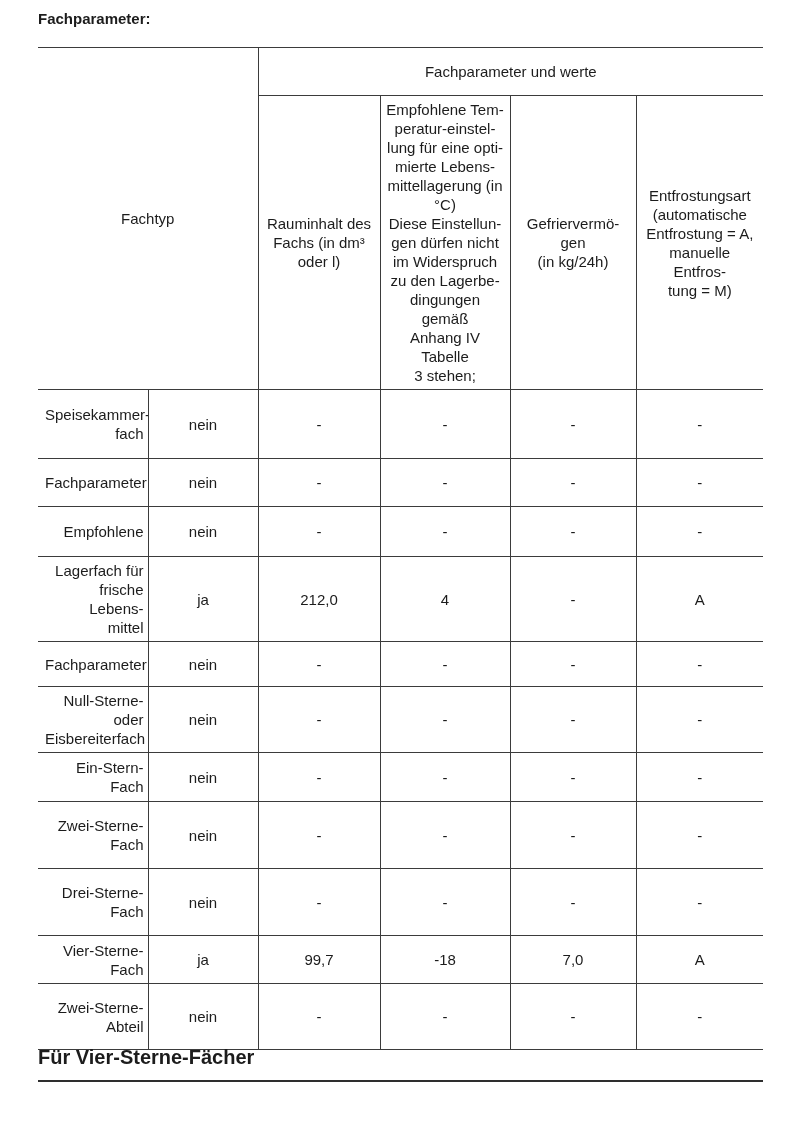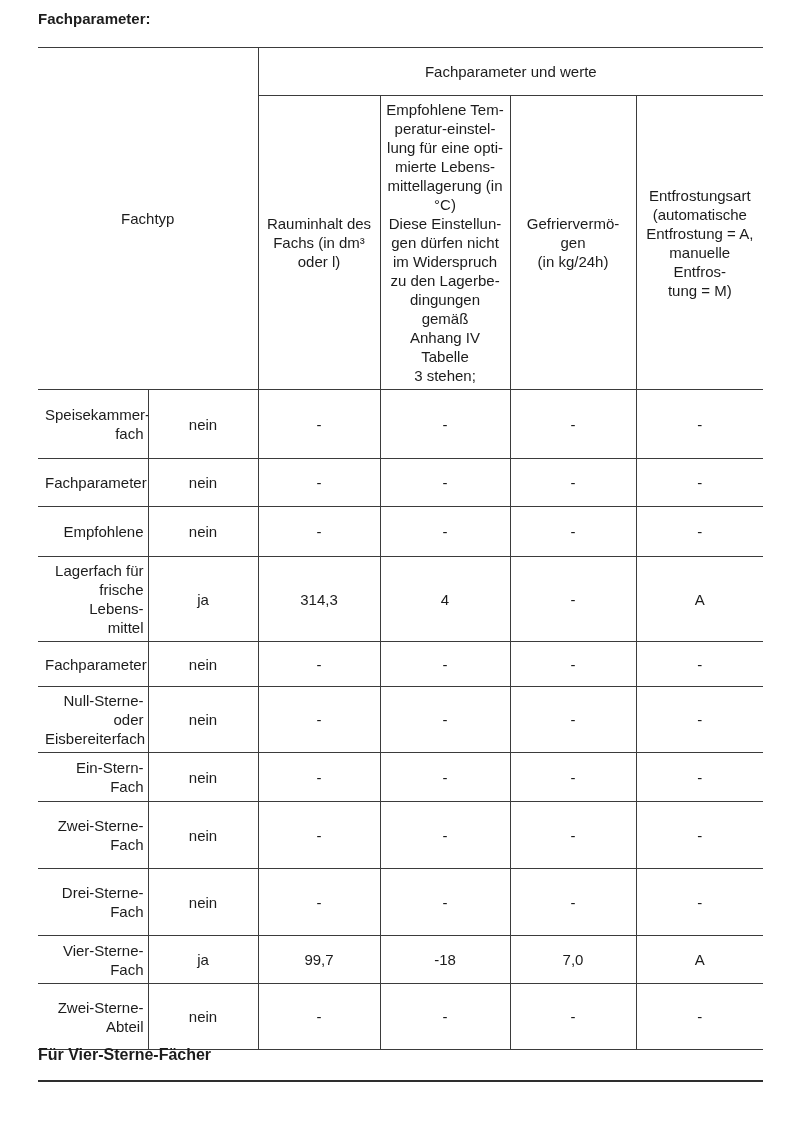--- a/index.html
+++ b/index.html
@@ -47,21 +47,21 @@
   .fach-table .vl { border-left: 1.5px solid #3b3b3b; }
   
   .fach-table td.label-cell {
     text-align: right;
     padding-left: 7px;
     padding-right: 4px;
   }
   .section-footer {
     position: absolute;
     left: 38px; top: 1046px;
-    font-size: 16px;
+    font-size: 20px;
     font-weight: bold;
   }
   .bottom-rule {
     position: absolute;
     left: 38px; top: 1080px;
     width: 725px; height: 2px;
     background: #2e2e2e;
   }
 </style>
 </head>
@@ -137,21 +137,21 @@
         <td class="vl">-</td>
         <td class="vl">-</td>
         <td class="vl">-</td>
         <td class="vl">-</td>
       </tr>
       <tr style="height:80px">
         <td class="label-cell">Lagerfach für
 frische Lebens-
 mittel</td>
         <td class="vl">ja</td>
-        <td class="vl">314,3</td>
+        <td class="vl">212,0</td>
         <td class="vl">4</td>
         <td class="vl">-</td>
         <td class="vl">A</td>
       </tr>
       <tr style="height:45px">
         <td class="label-cell">Fachparameter</td>
         <td class="vl">nein</td>
         <td class="vl">-</td>
         <td class="vl">-</td>
         <td class="vl">-</td>

